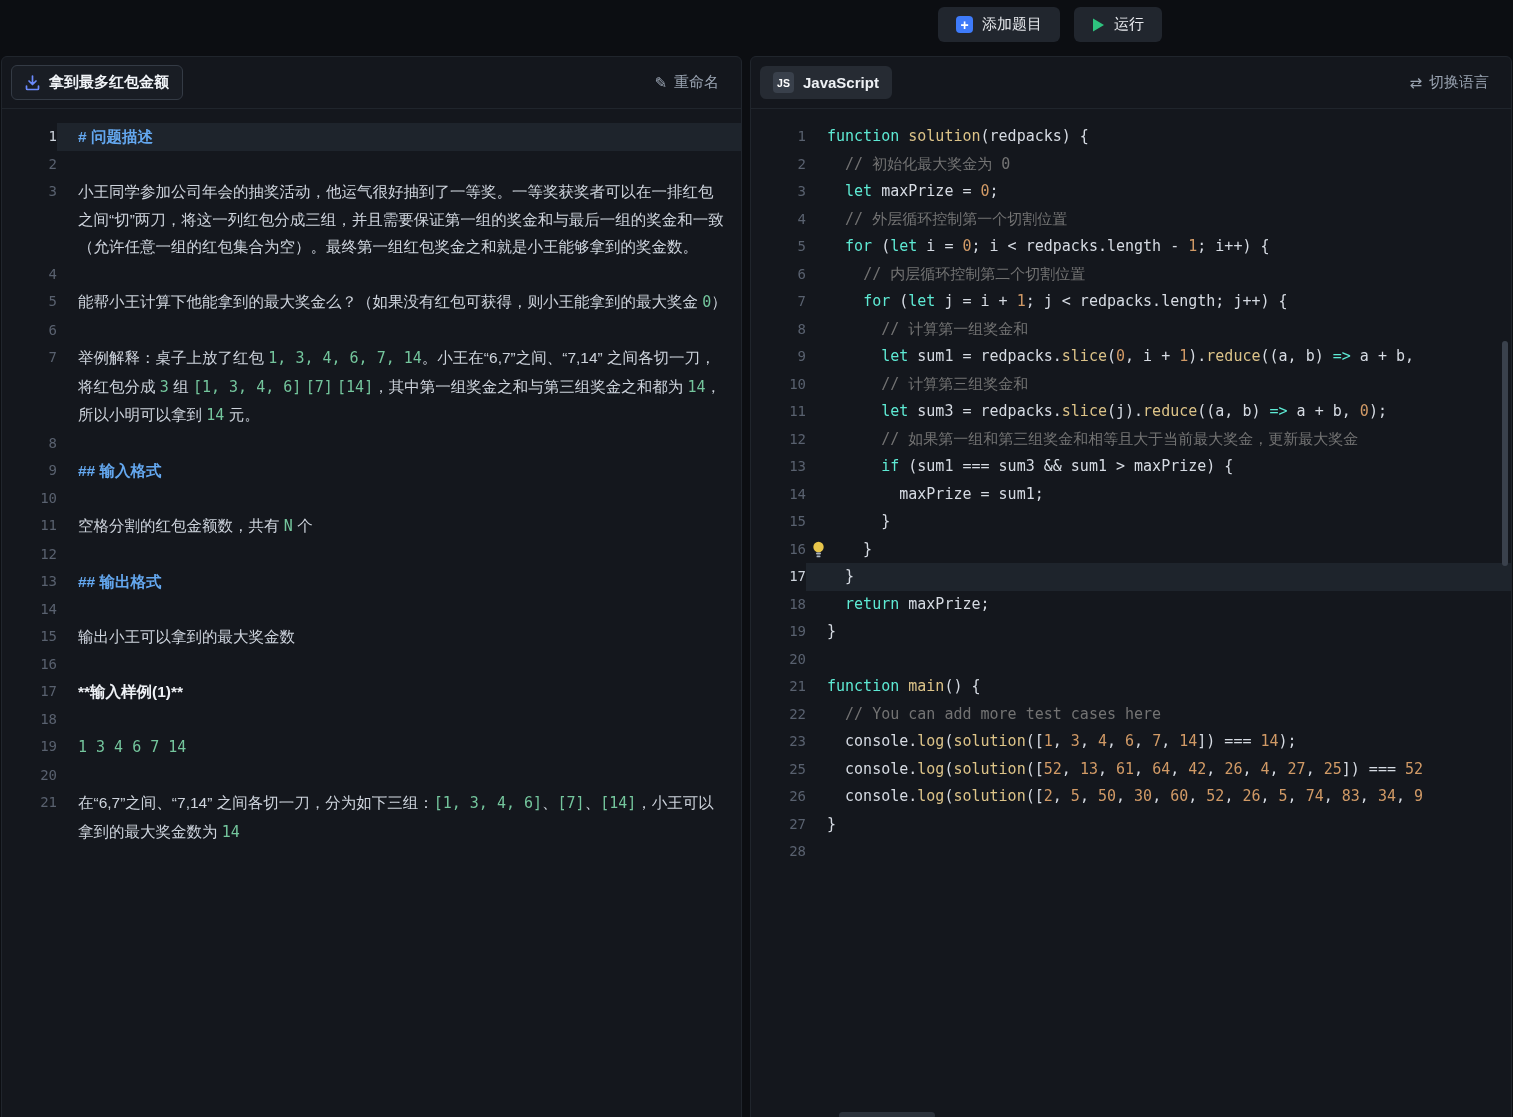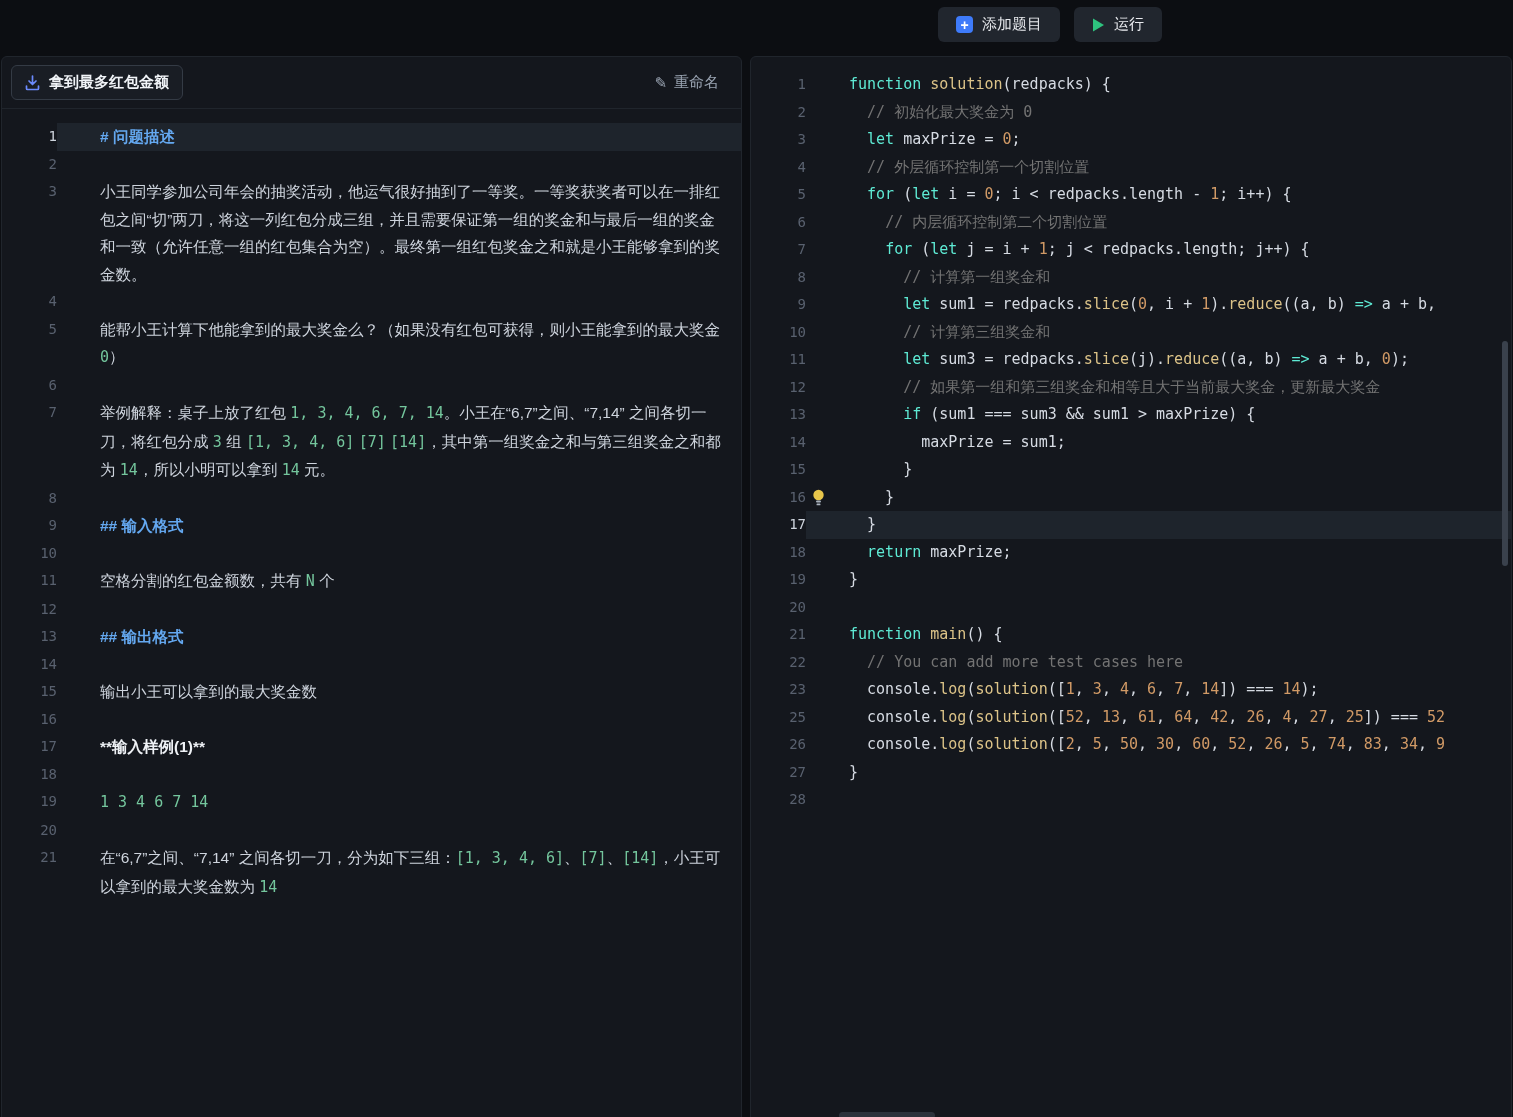--- a/index.html
+++ b/index.html
@@ -30,21 +30,21 @@
     border:none;cursor:pointer;font-family:inherit}
   .lang-pill{display:flex;align-items:center;gap:9px;background:#262b33;border-radius:6px;
     padding:6px 13px;font-size:15px;color:#eef1f5;font-weight:600}
   .js-badge{width:21px;height:21px;border-radius:4px;background:#39404b;color:#fff;font-size:10.5px;
     font-weight:700;display:flex;align-items:center;justify-content:center}
   
   .editor{flex:1;overflow:hidden;padding-top:14px;font-size:15px}
   .code-row{display:flex;line-height:27.5px;min-height:27.5px}
   .gutter{width:55px;flex-shrink:0;text-align:right;color:#59616f;
     font-family:"DejaVu Sans Mono","Liberation Mono",monospace;font-size:14px;user-select:none}
-  .line-content{flex:1;padding-left:43px;position:relative}
+  .line-content{flex:1;padding-left:21px;position:relative}
   .code-row.hl .line-content{background:#1e242c}
   .code-row.hl .gutter{color:#ced4dd}
   .panel-left .line-content{padding-right:14px;color:#ced4dd;font-size:15.5px;line-height:27.5px}
   .panel-right .line-content{font-family:"DejaVu Sans Mono","Liberation Mono",monospace;
     white-space:pre;color:#d6dbe3}
   
   .tk-h{color:#64a8f0;font-weight:600}
   .tk-b{color:#eef1f5;font-weight:700}
   .tk-m{color:#74c69d;font-family:"DejaVu Sans Mono","Liberation Mono",monospace;font-size:15px}
   .tk-t{color:#ced4dd}
@@ -188,20 +188,30 @@
           <span class="line-content"></span>
         </div>
         <div class="code-row">
           <span class="gutter">21</span>
           <span class="line-content"><span class="tk-t">在“6,7”之间、“7,14” 之间各切一刀，分为如下三组：</span><span class="tk-m">[1, 3, 4, 6]</span><span class="tk-t">、</span><span class="tk-m">[7]</span><span class="tk-t">、</span><span class="tk-m">[14]</span><span class="tk-t">，小王可以拿到的最大奖金数为 </span><span class="tk-m">14</span></span>
         </div>
       </div>
   </div>
 
   <div class="panel panel-right">
+    <div class="panel-head">
+      <div class="lang-pill">
+        <span class="js-badge">JS</span>
+        <span>JavaScript</span>
+      </div>
+      <button class="ghost-btn">
+        <span>⇄</span>
+        <span>切换语言</span>
+      </button>
+    </div>
     <div class="editor" id="right-lines">
         <div class="code-row">
           <span class="gutter">1</span>
           <span class="line-content"><span class="tk-k">function </span><span class="tk-f">solution</span><span class="tk-p">(redpacks) {</span></span>
         </div>
         <div class="code-row">
           <span class="gutter">2</span>
           <span class="line-content"><span class="tk-p">  </span><span class="tk-c">// 初始化最大奖金为 0</span></span>
         </div>
         <div class="code-row">

